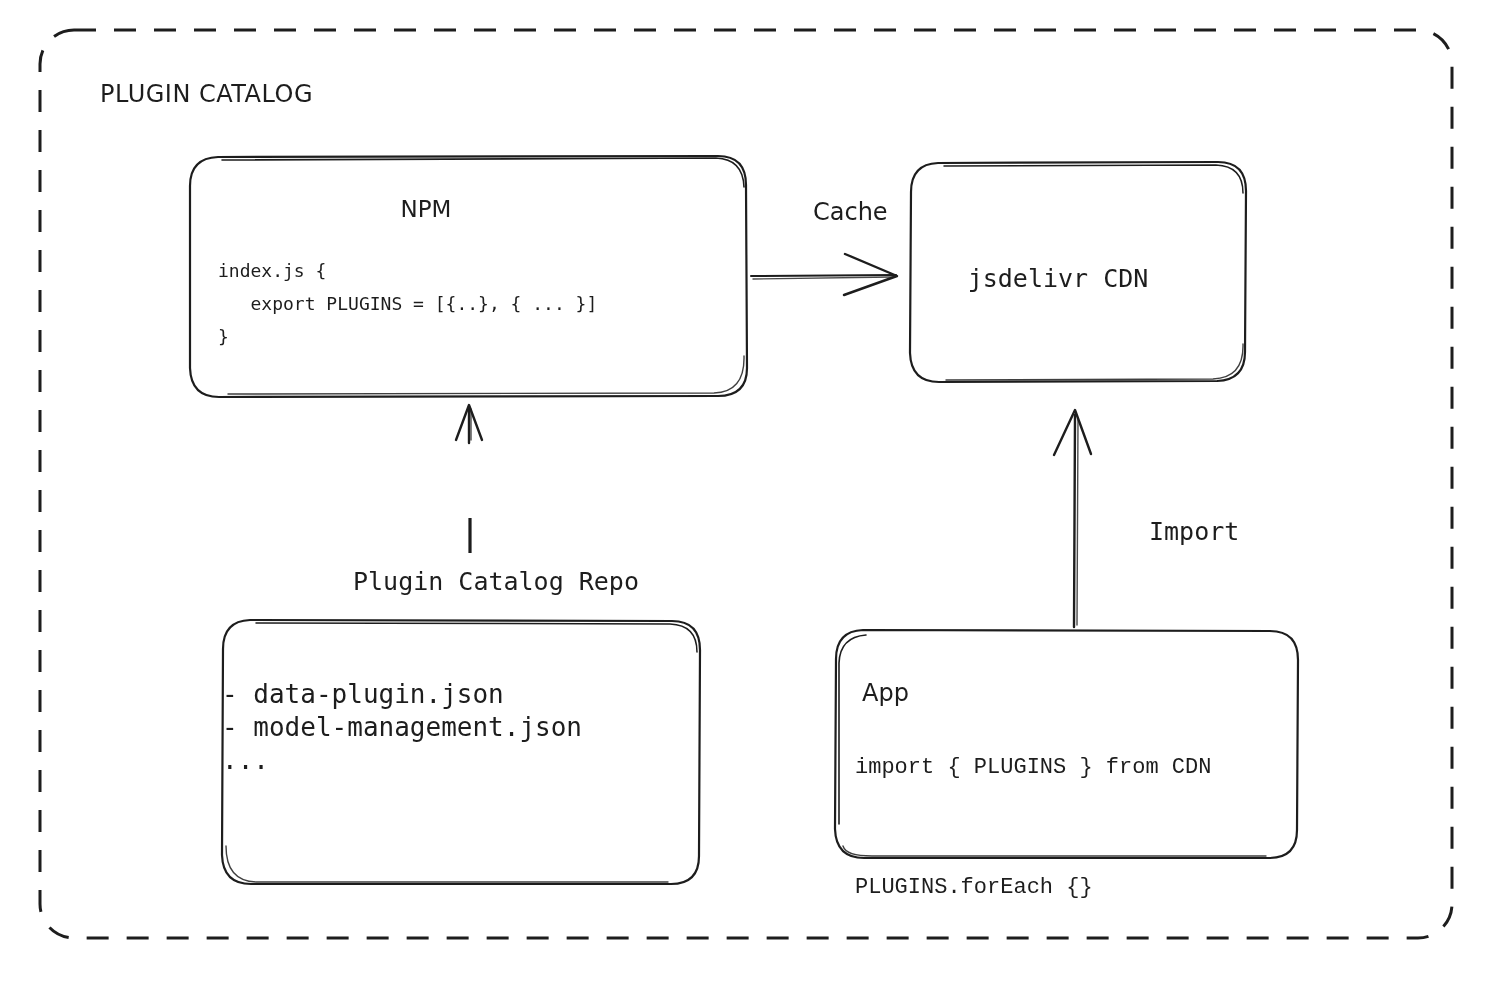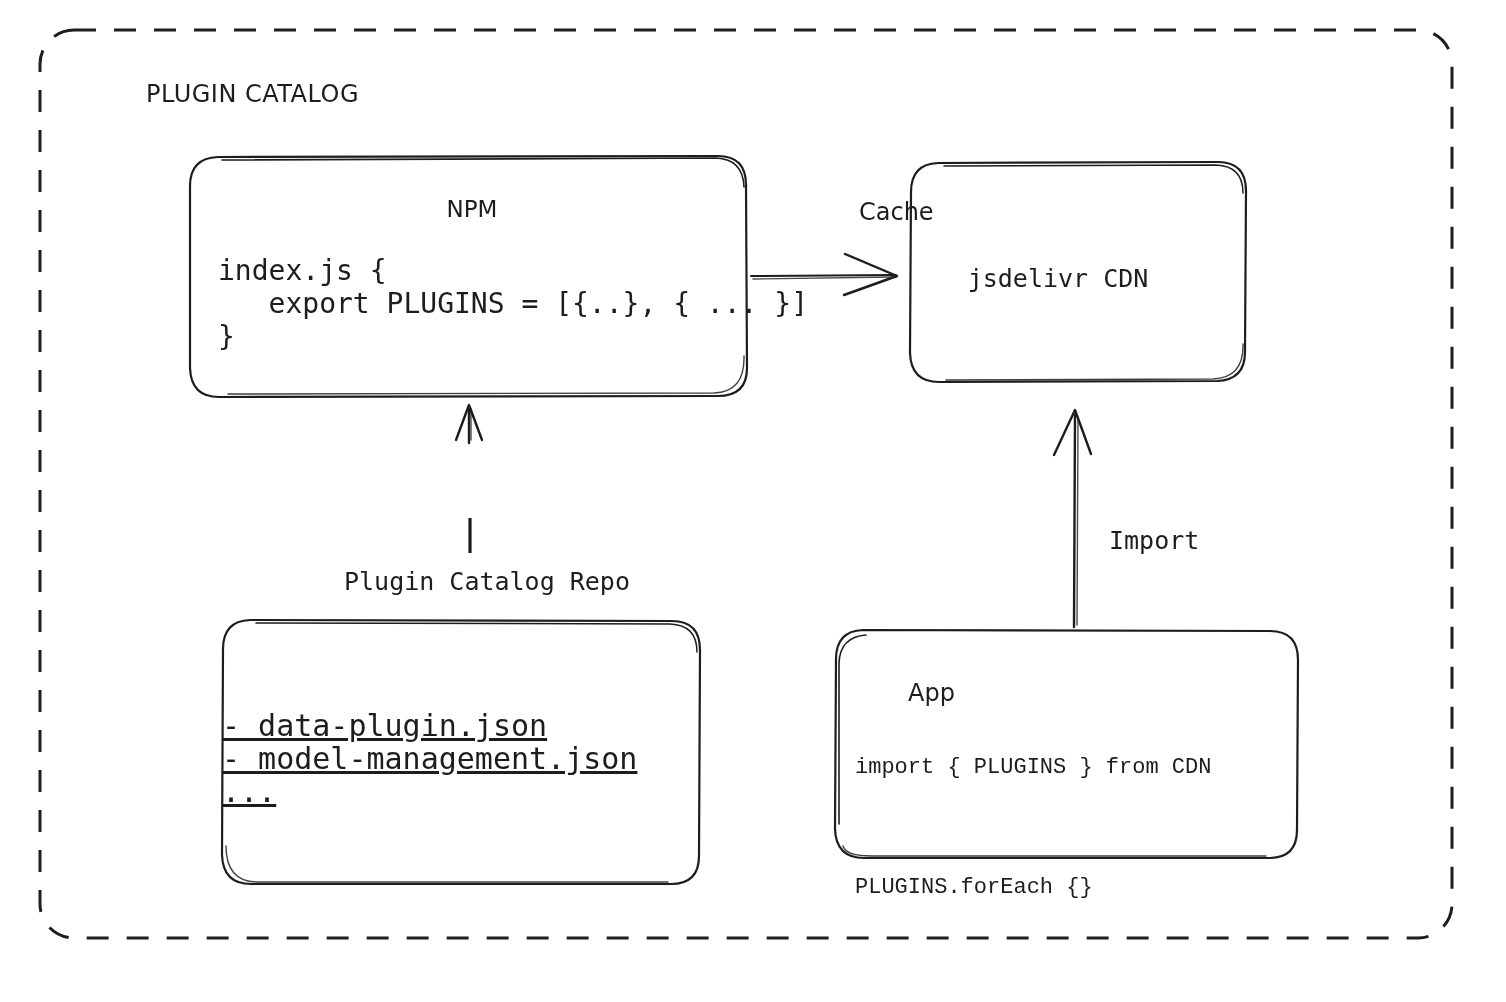--- a/index.html
+++ b/index.html
@@ -28,21 +28,20 @@
     position: absolute;
     white-space: pre;
     color: #1d1d1d;
     line-height: 1.0;
   }
   .mono {
     font-family: "DejaVu Sans Mono", monospace;
   }
   .sans {
     font-family: "DejaVu Sans", sans-serif;
-    margin-left: 46px;
   }
 
   
   #group-title {
     left: 100px;
     top: 82px;
     font-size: 24px;
     letter-spacing: 0.5px;
   }
 
@@ -50,68 +49,66 @@
   #npm-title {
     left: 190px;
     top: 198px;
     width: 472px;
     text-align: center;
     font-size: 23px;
   }
   #npm-code {
     left: 218px;
     top: 254px;
-    font-size: 28px;
+    font-size: 18px;
     line-height: 33px;
   }
 
   
   #cdn-title {
     left: 910px;
     top: 266px;
     width: 296px;
     text-align: center;
     font-size: 25px;
   }
 
   
   #cache-label {
     left: 813px;
     top: 200px;
     font-size: 24px;
   }
   #import-label {
-    left: 1109px;
+    left: 1149px;
     top: 519px;
     font-size: 25px;
-    margin-top: 9px;
   }
   #build-label {
     left: 330px;
     top: 448px;
     width: 280px;
     text-align: center;
     font-size: 24px;
     line-height: 32px;
   }
 
   
   #repo-label {
-    left: 187px;
+    left: 196px;
     top: 569px;
     width: 600px;
     text-align: center;
     font-size: 25px;
   }
   #repo-files {
     left: 222px;
-    top: 709px;
-    font-size: 30px;
+    top: 678px;
+    font-size: 26px;
     line-height: 33px;
-    text-decoration: underline;
   }
 
   
   #app-title {
     left: 862px;
     top: 681px;
     font-size: 24px;
   }
   #app-code {
     left: 855px;

